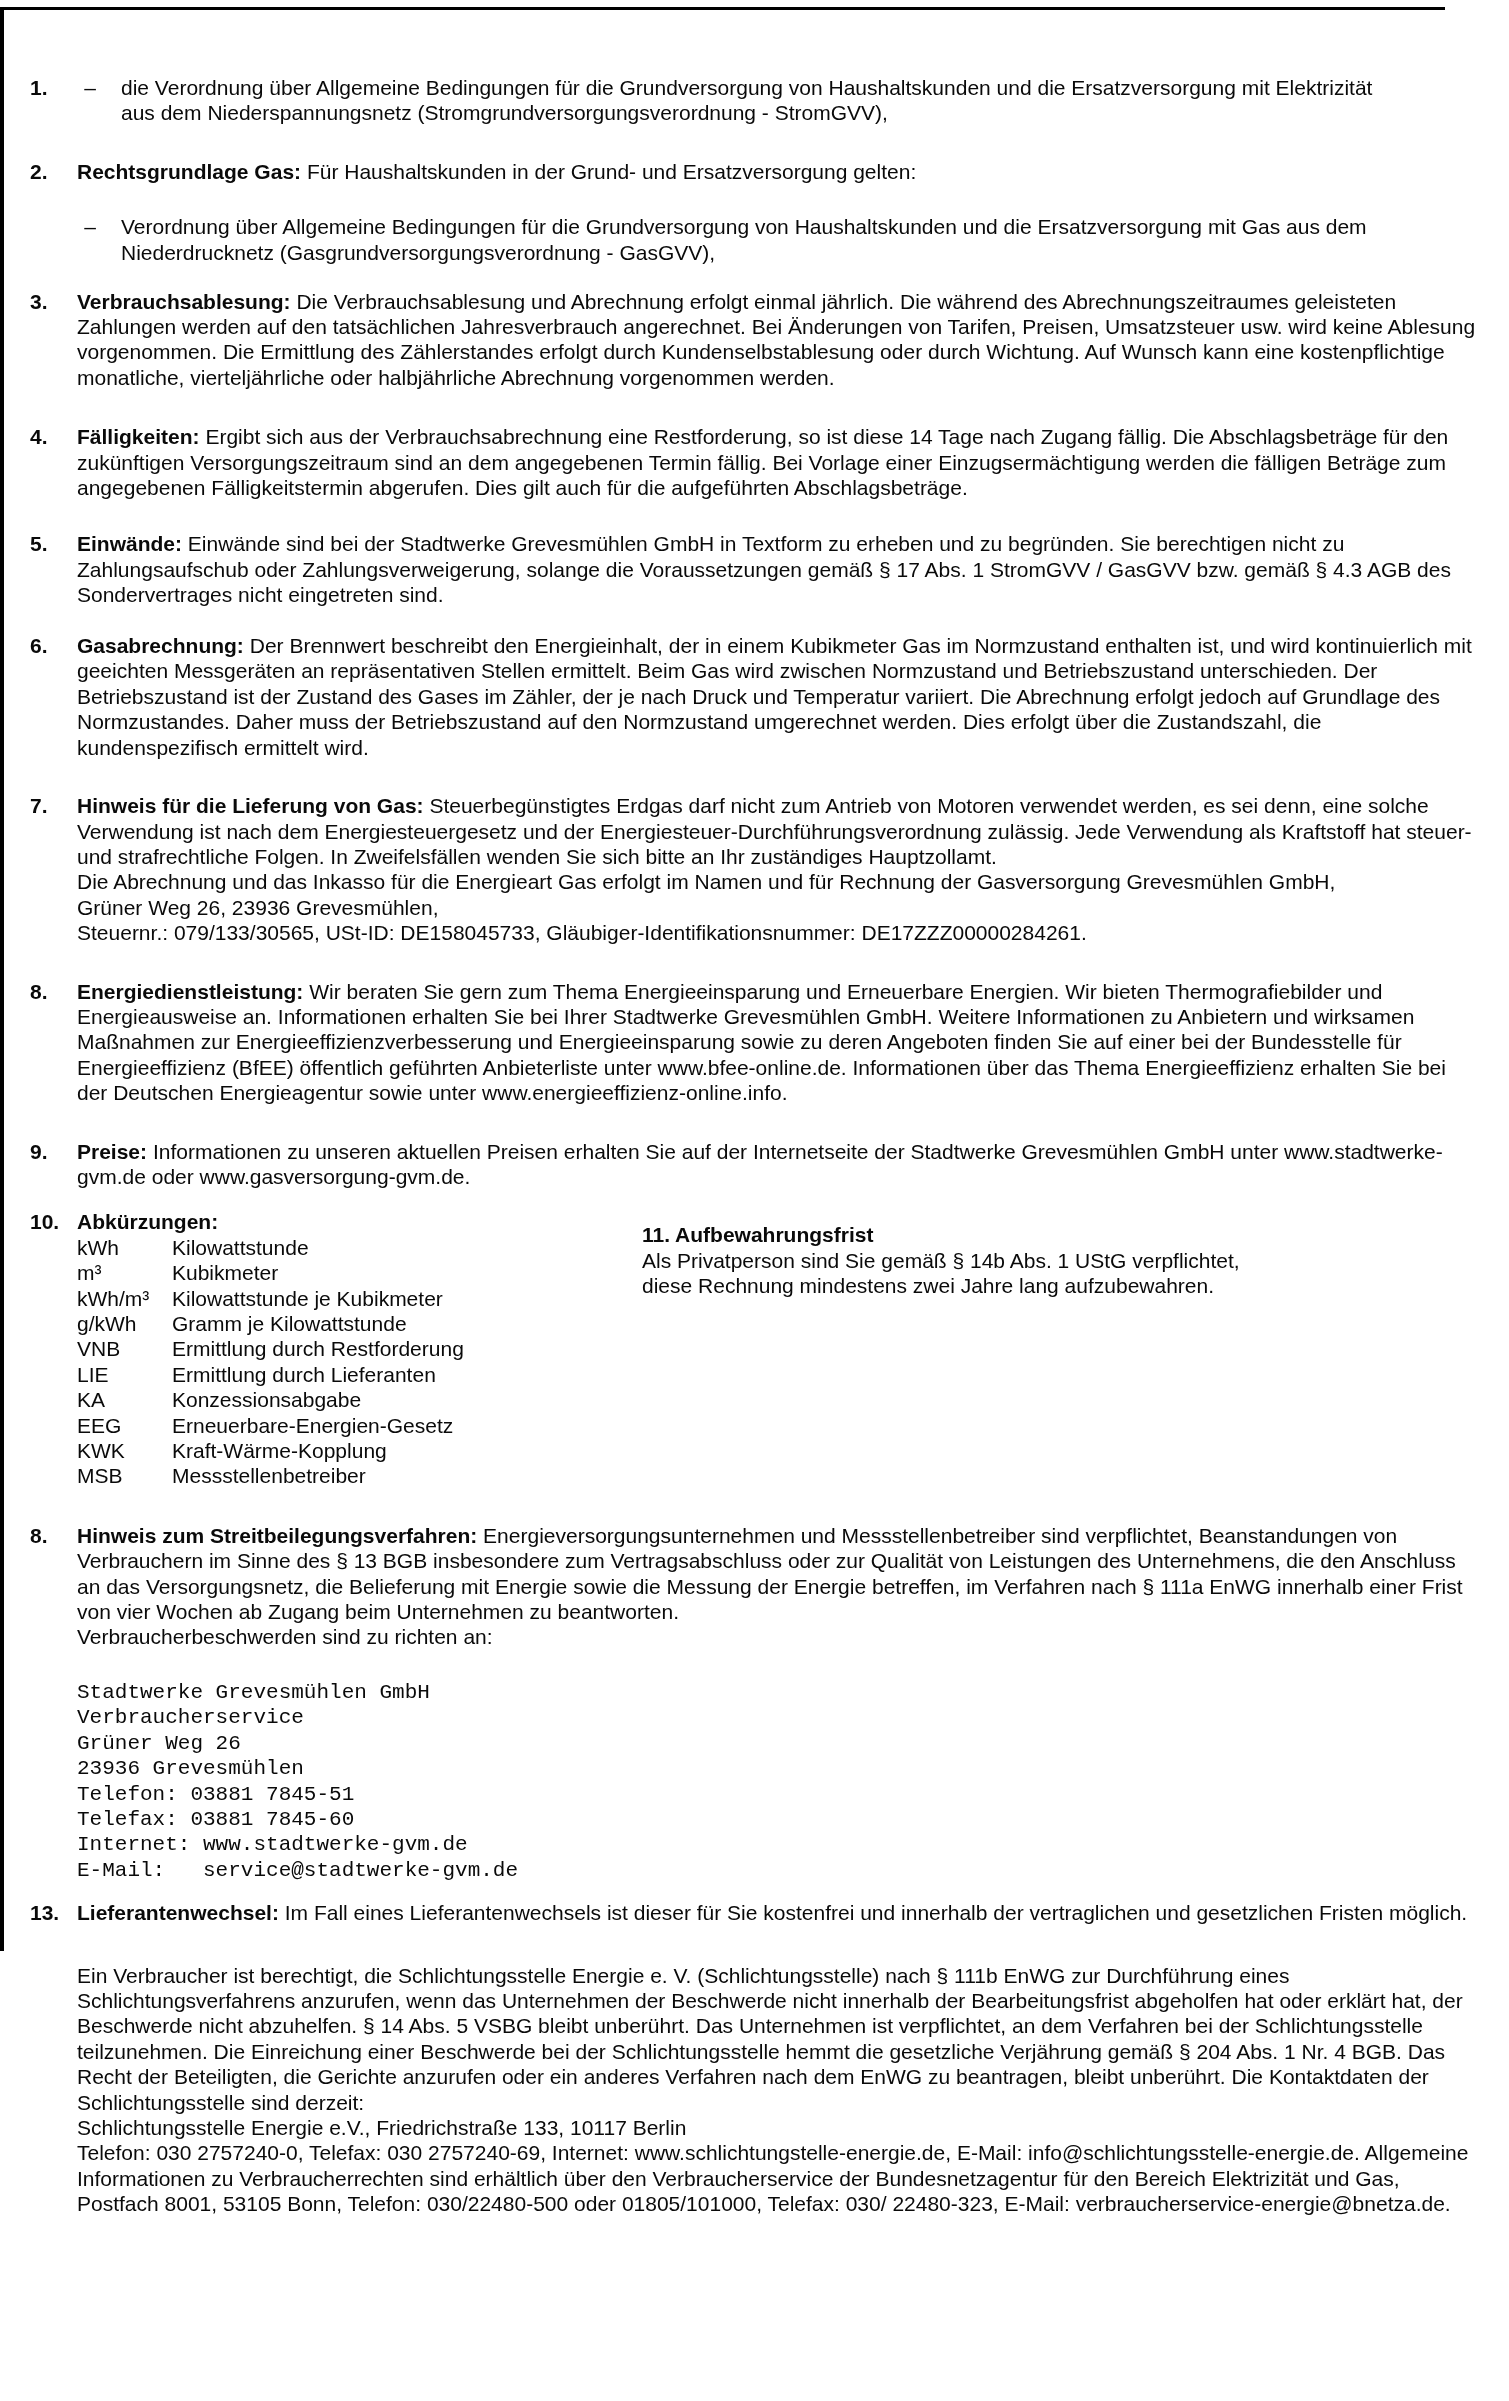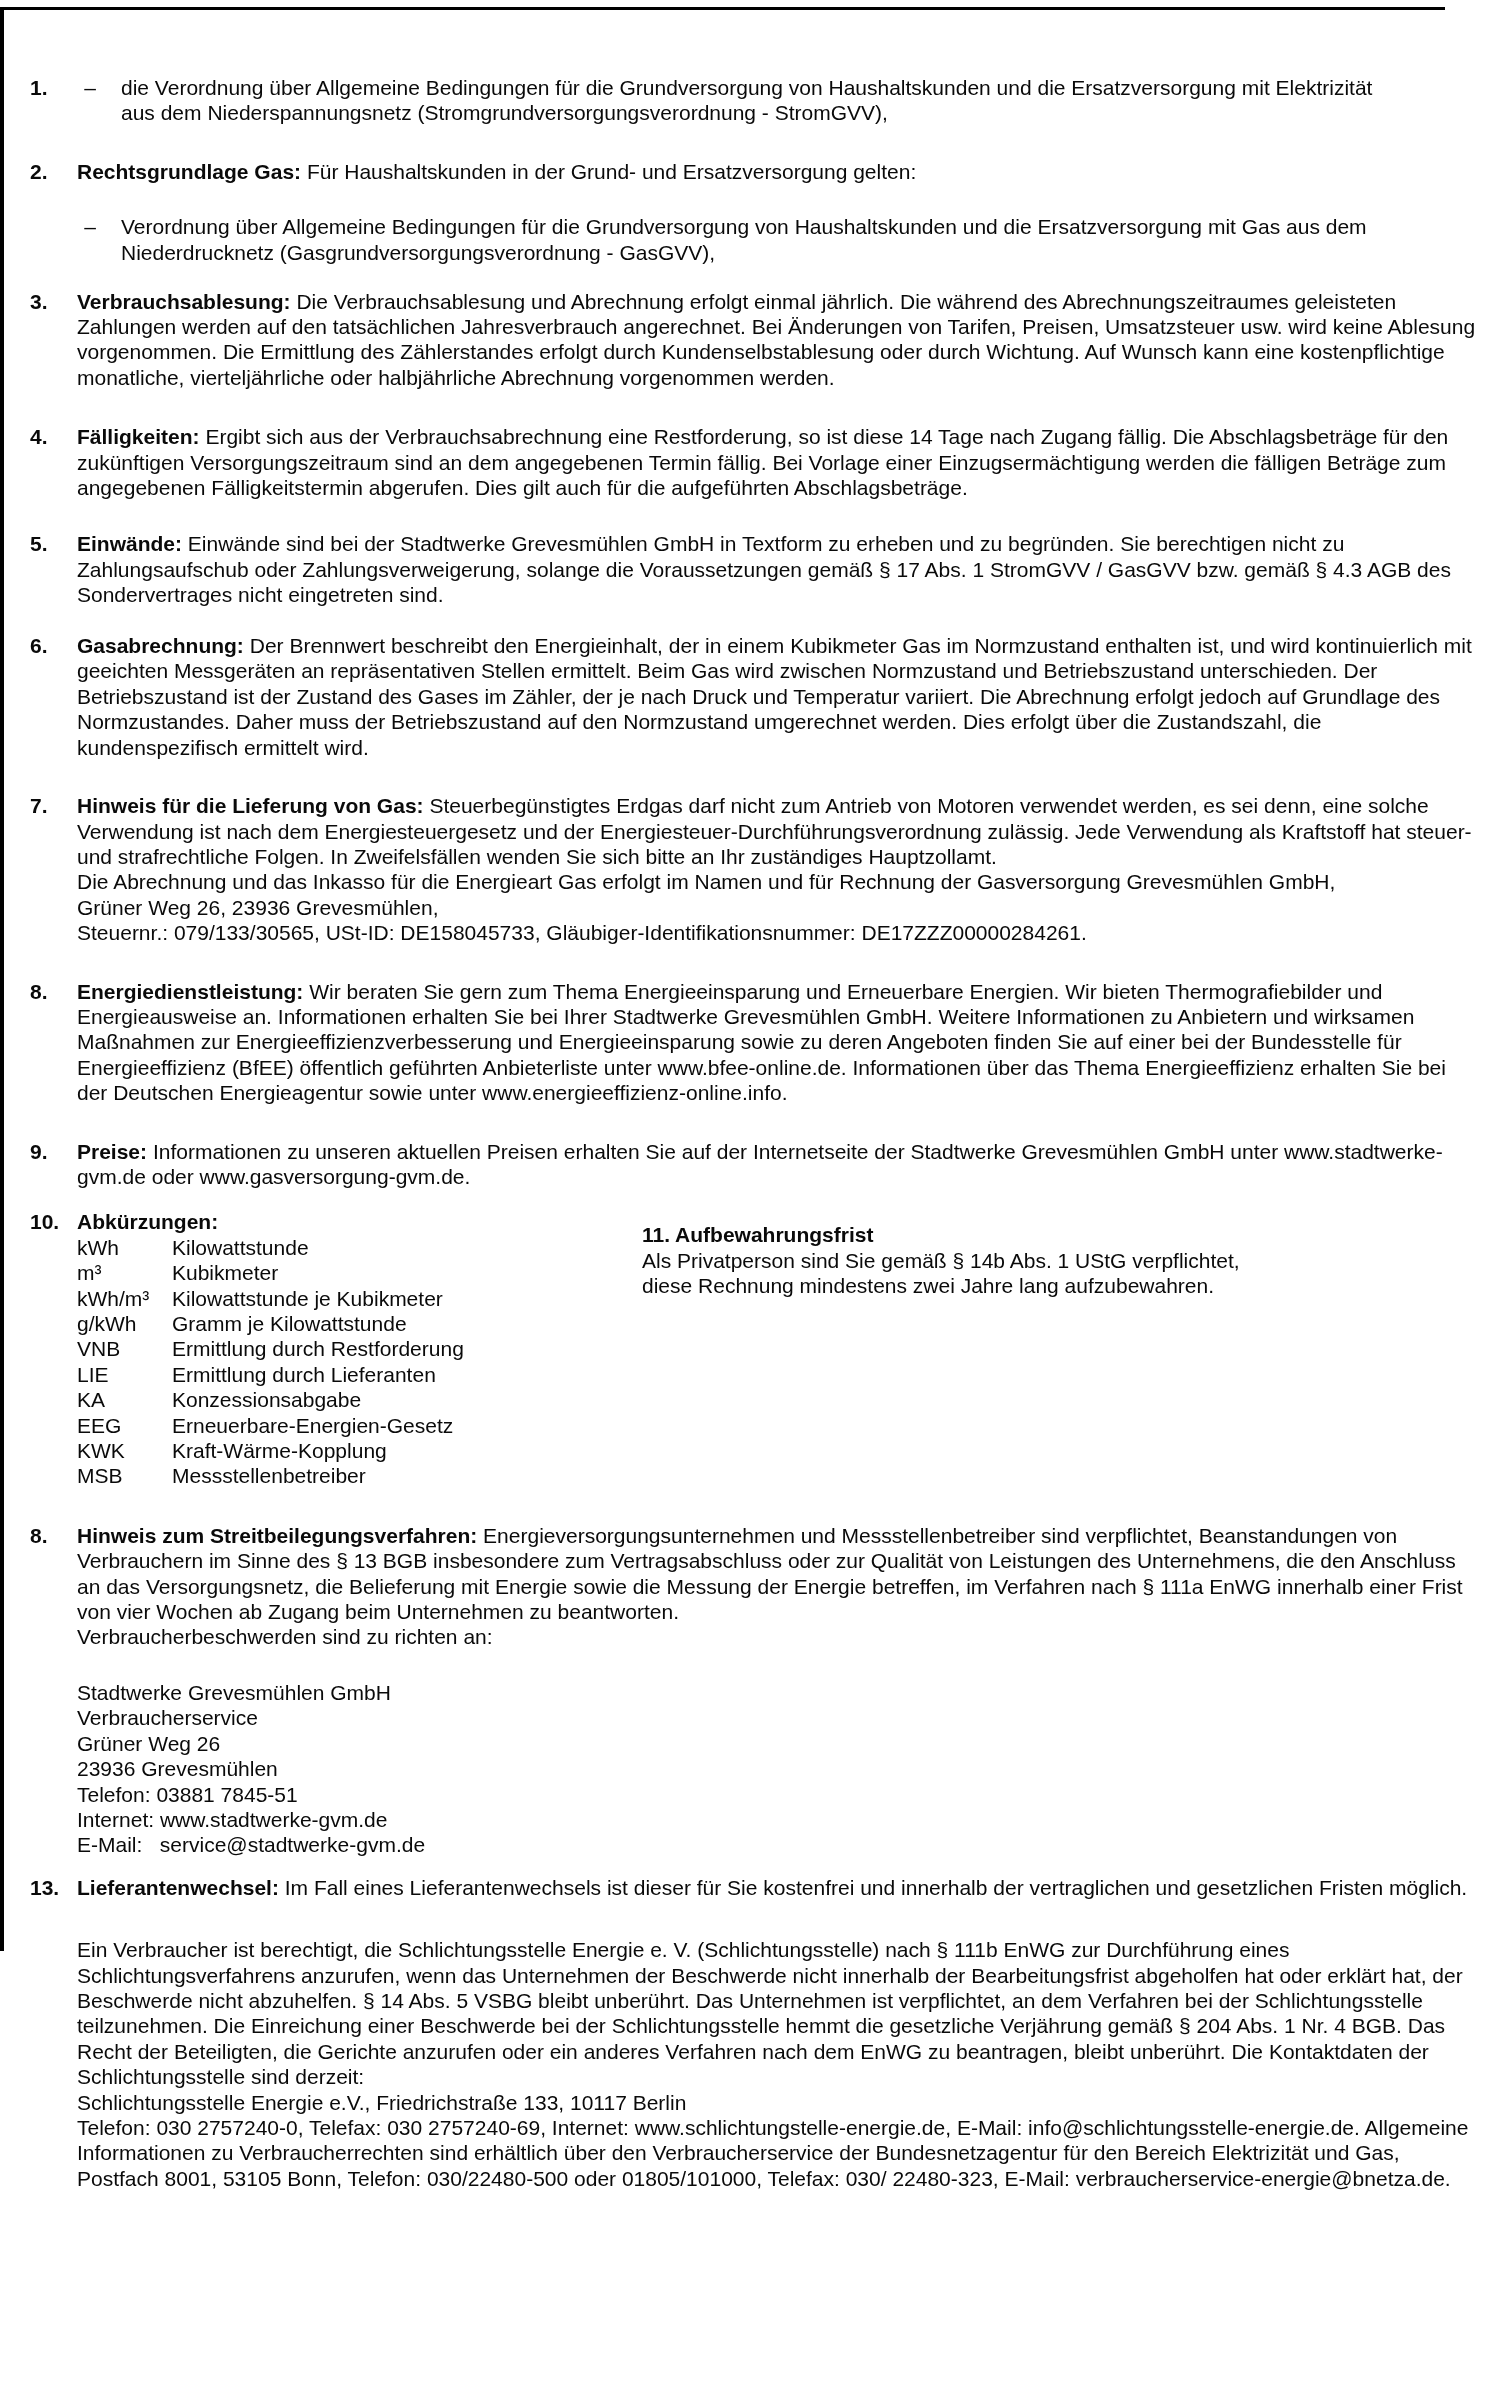--- a/index.html
+++ b/index.html
@@ -17,21 +17,21 @@
   .par{margin:0;}
   .line{margin:0;}
   .sub{position:relative;padding-left:44px;width:1271px;}
   .sub .dash{position:absolute;left:7.3px;top:0;}
   .g37{margin-top:34px}.g36{margin-top:33px}.g33{margin-top:30px}.g26{margin-top:23.6px}
   .g38{margin-top:34px}.g34{margin-top:31px}.g28{margin-top:25.4px}.g22{margin-top:20px}
   .g30{margin-top:17px}.g41{margin-top:37px}
   .abbr-row{display:flex;}
   .abbr-term{flex:0 0 95px;}
   .col11{position:absolute;left:565px;top:13px;width:726px;}
-  .address{margin-top:30px;}
+  .address{margin-top:30px;font-family:Liberation Mono, monospace;}
   .address-line{white-space:pre-wrap;}
 </style>
 </head>
 <body>
 
 <div class="page">
   <div class="scan-top"></div>
   <div class="scan-left"></div>
 
   <div class="content">
@@ -148,20 +148,21 @@
     <section class="item g38">
       <span class="num">8.</span>
       <p class="par"><b class="tt">Hinweis zum Streitbeilegungsverfahren:</b> <span>Energieversorgungsunternehmen und Messstellenbetreiber sind verpflichtet, Beanstandungen von Verbrauchern im Sinne des § 13 BGB insbesondere zum Vertragsabschluss oder zur Qualität von Leistungen des Unternehmens, die den Anschluss an das Versorgungsnetz, die Belieferung mit Energie sowie die Messung der Energie betreffen, im Verfahren nach § 111a EnWG innerhalb einer Frist von vier Wochen ab Zugang beim Unternehmen zu beantworten.</span></p>
       <div class="line">Verbraucherbeschwerden sind zu richten an:</div>
       <div class="address">
         <div class="address-line">Stadtwerke Grevesmühlen GmbH</div>
         <div class="address-line">Verbraucherservice</div>
         <div class="address-line">Grüner Weg 26</div>
         <div class="address-line">23936 Grevesmühlen</div>
         <div class="address-line">Telefon: 03881 7845-51</div>
+        <div class="address-line">Telefax: 03881 7845-60</div>
         <div class="address-line">Internet: www.stadtwerke-gvm.de</div>
         <div class="address-line">E-Mail:   service@stadtwerke-gvm.de</div>
       </div>
     </section>
 
     <section class="item g30">
       <span class="num">13.</span>
       <p class="par"><b class="tt">Lieferantenwechsel:</b> <span>Im Fall eines Lieferantenwechsels ist dieser für Sie kostenfrei und innerhalb der vertraglichen und gesetzlichen Fristen möglich.</span></p>
       <p class="par g41">Ein Verbraucher ist berechtigt, die Schlichtungsstelle Energie e. V. (Schlichtungsstelle) nach § 111b EnWG zur Durchführung eines Schlichtungsverfahrens anzurufen, wenn das Unternehmen der Beschwerde nicht innerhalb der Bearbeitungsfrist abgeholfen hat oder erklärt hat, der Beschwerde nicht abzuhelfen. § 14 Abs. 5 VSBG bleibt unberührt. Das Unternehmen ist verpflichtet, an dem Verfahren bei der Schlichtungsstelle teilzunehmen. Die Einreichung einer Beschwerde bei der Schlichtungsstelle hemmt die gesetzliche Verjährung gemäß § 204 Abs. 1 Nr. 4 BGB. Das Recht der Beteiligten, die Gerichte anzurufen oder ein anderes Verfahren nach dem EnWG zu beantragen, bleibt unberührt. Die Kontaktdaten der Schlichtungsstelle sind derzeit:</p>
       <div class="line">Schlichtungsstelle Energie e.V., Friedrichstraße 133, 10117 Berlin</div>

